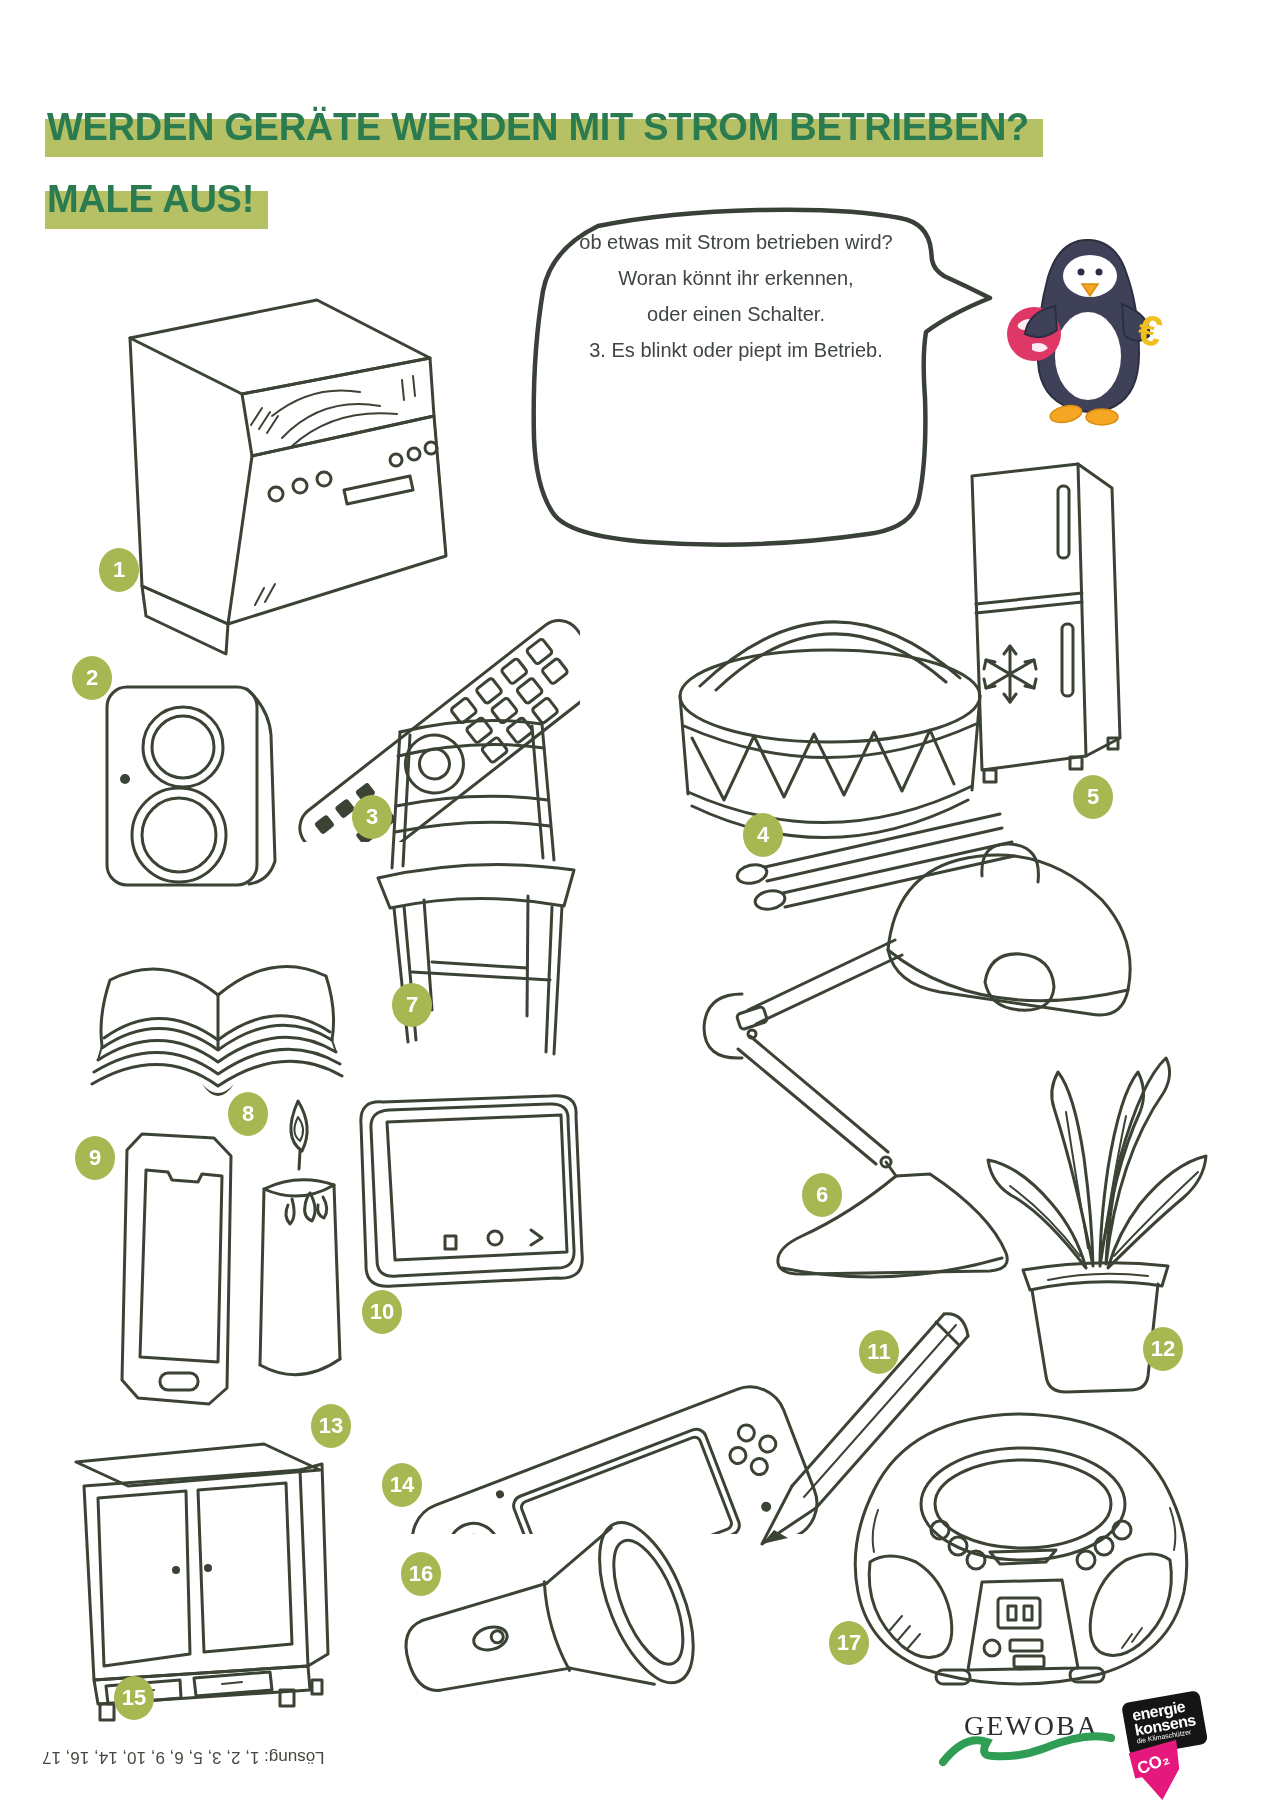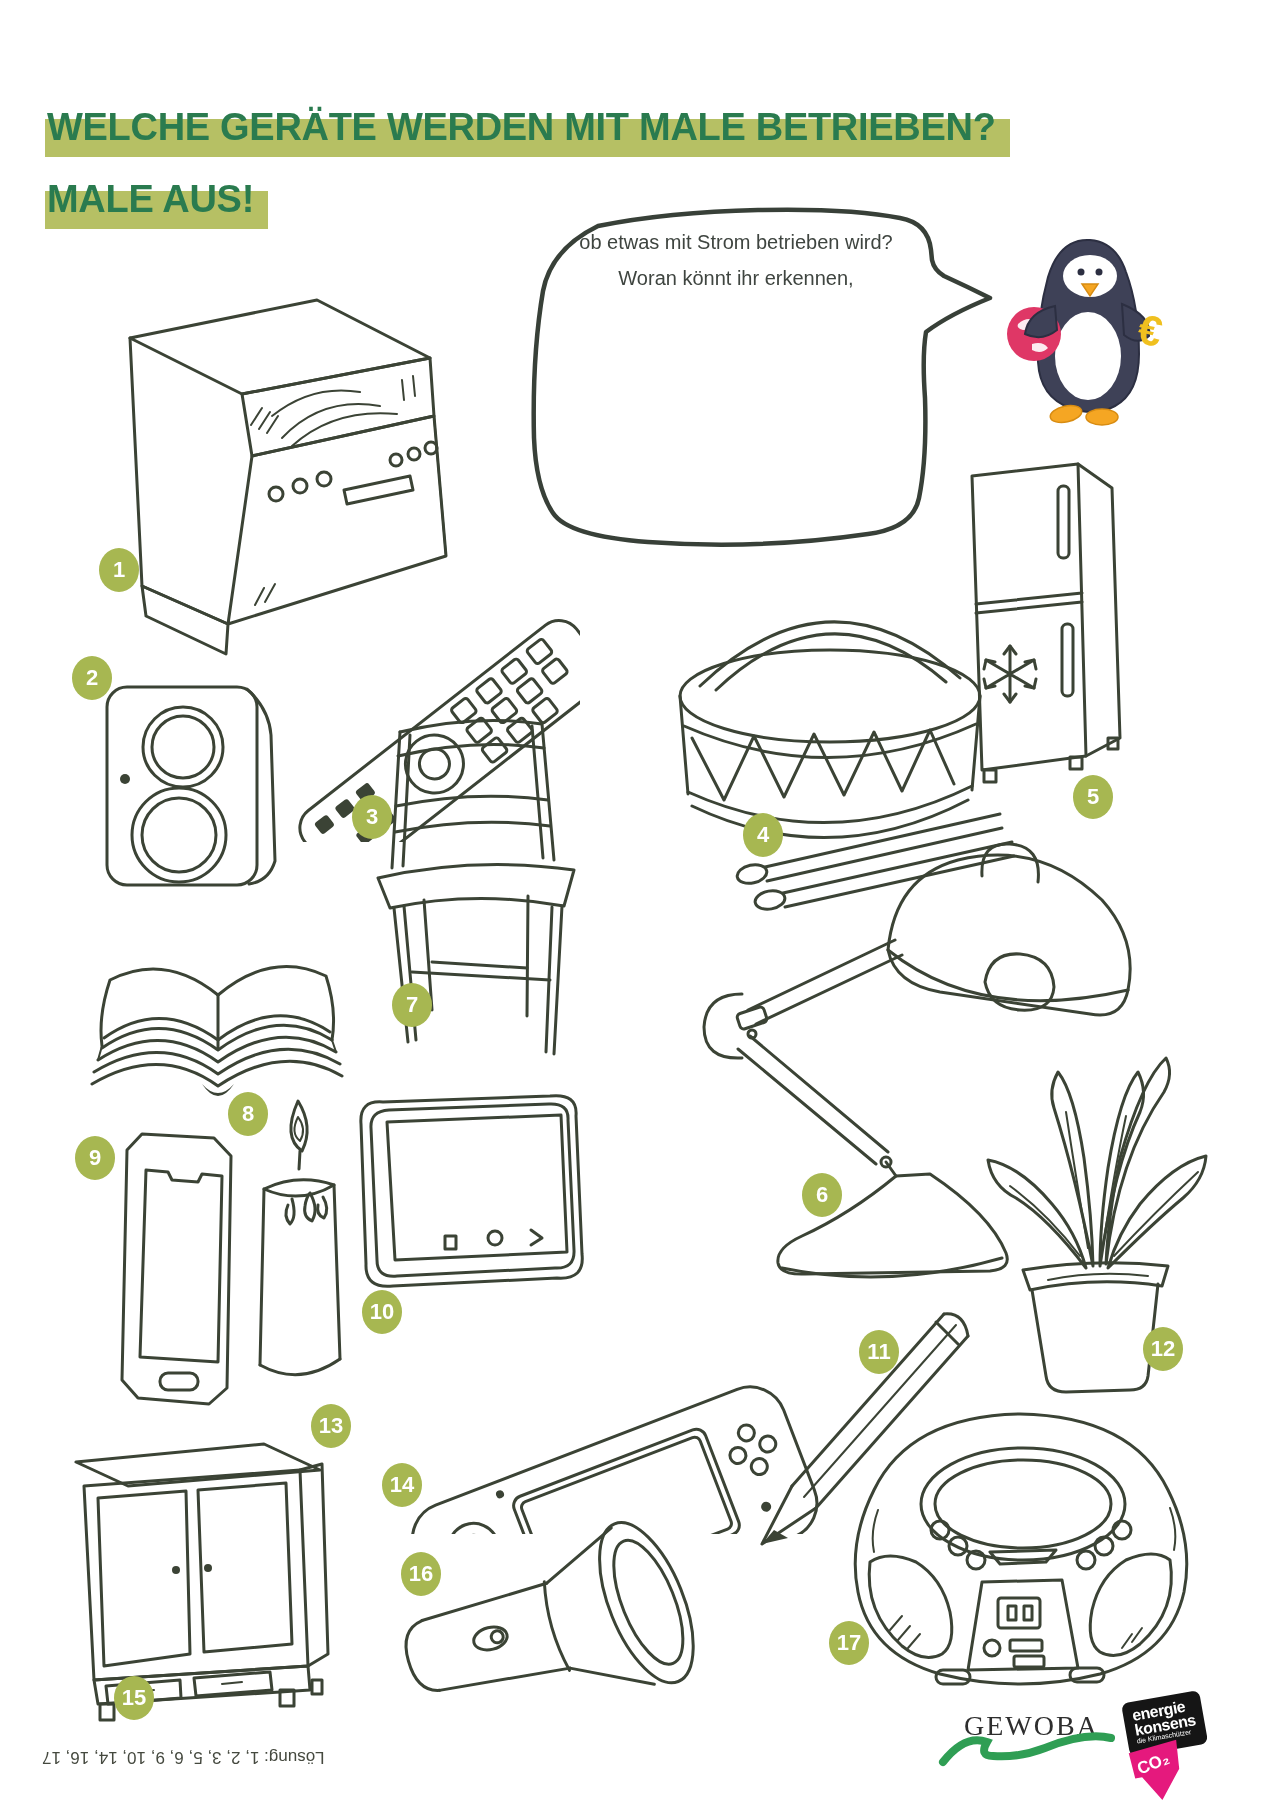--- a/index.html
+++ b/index.html
@@ -55,36 +55,38 @@
     padding:6px 9px 10px 9px;font-weight:bold;line-height:15px;font-size:16px;
     letter-spacing:-0.5px;
   }
   .ek-tag{font-size:7px;font-weight:normal;letter-spacing:0;line-height:8px;display:block;}
   .ek-arrow{position:absolute;left:-4px;top:44px;}
 </style>
 </head>
 <body>
 
 <div class="title-line" style="left:47px;top:106px">
-  <span class="hl">WELCHE GERÄTE WERDEN MIT MALE BETRIEBEN?</span>
+  <span class="hl">WERDEN GERÄTE WERDEN MIT STROM BETRIEBEN?</span>
 </div>
 <div class="title-line" style="left:47px;top:178px">
   <span class="hl">MALE AUS!</span>
 </div>
 
 <svg class="abs bubble" style="left:498px;top:196px" width="505" height="372" viewBox="0 0 505 372">
   <path d="M100,30 Q170,16 260,14 Q352,12 402,22 Q430,27 433,54 L434,64
            Q436,74 446,80 Q470,91 492,102 Q452,118 428,136
            Q424,160 427,202 Q429,262 421,302 Q415,332 370,338
            Q260,354 150,346 Q70,340 55,317 Q38,292 36,242
            Q34,160 45,95 Q53,53 100,30 Z"></path>
 </svg>
 <div class="bubble-text">
   <div>ob etwas mit Strom betrieben wird?</div>
   <div>Woran könnt ihr erkennen,</div>
+  <div>oder einen Schalter.</div>
+  <div>3. Es blinkt oder piept im Betrieb.</div>
 </div>
 
 <svg class="abs" style="left:1000px;top:222px" width="180" height="210" viewBox="0 0 180 210">
   <path d="M90,18 Q60,16 48,55 Q36,100 38,140 Q40,175 70,186 Q95,195 115,184 Q139,171 139,132 Q139,85 126,50 Q116,20 90,18 Z" fill="#3e4157" stroke="#2c2f42" stroke-width="2"></path>
   <ellipse cx="90" cy="54" rx="27" ry="21" fill="#ffffff"></ellipse>
   <ellipse cx="88" cy="134" rx="33" ry="44" fill="#ffffff"></ellipse>
   <circle cx="81" cy="50" r="3.5" fill="#2c2f42"></circle>
   <circle cx="99" cy="50" r="3.5" fill="#2c2f42"></circle>
   <path d="M82,62 L98,62 L90,74 Z" fill="#f5a623" stroke="#d88c12" stroke-width="1.5"></path>
   <circle cx="34" cy="112" r="27" fill="#df3766"></circle>

